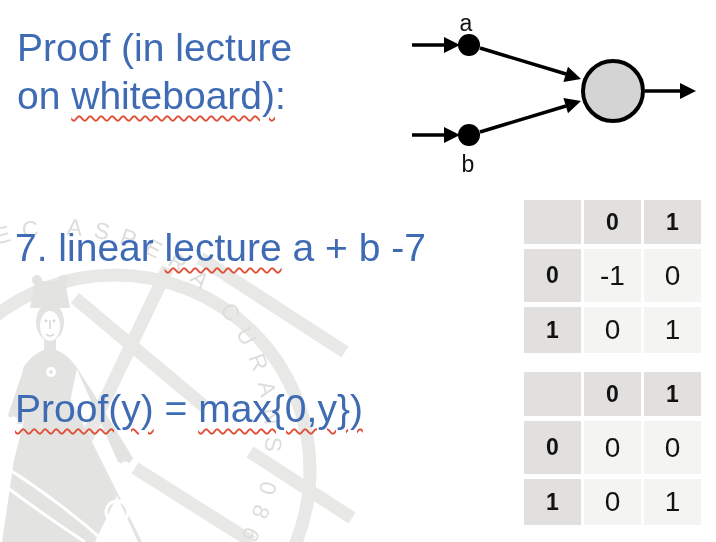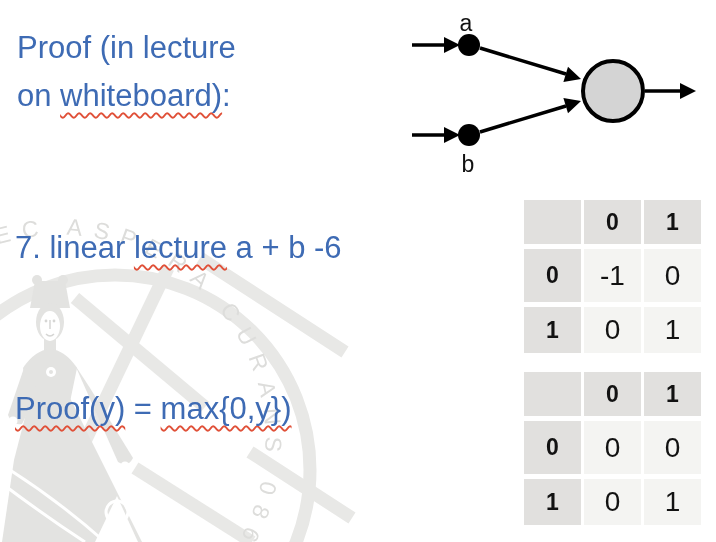--- a/index.html
+++ b/index.html
@@ -7,21 +7,21 @@
     position:relative;
     width:716px;height:542px;
     overflow:hidden;
     background:#ffffff;
     font-family:"Liberation Sans", sans-serif;
   }
   
   .bluetext{
     position:absolute;
     color:#3e6bb4;
-    font-size:31px;
+    font-size:39px;
     letter-spacing:0;
     white-space:nowrap;
   }
   .title{left:17px;top:24px;line-height:48px;}
   .item1{left:15px;top:230px;line-height:36px;}
   .item2{left:15px;top:384px;line-height:50px;}
   .sq{
     text-decoration-line:underline;
     text-decoration-style:wavy;
     text-decoration-color:#e05038;
@@ -113,21 +113,21 @@
     <polygon points="280,83 296,91 280,99" fill="#000"></polygon>
     <text x="68" y="172" font-size="23" fill="#111111" text-anchor="middle" font-family="Liberation Sans, sans-serif">b</text>
   </svg>
 
   <div class="bluetext title">
     <div><span>Proof (in lecture</span></div>
     <div><span>on </span><span class="sq">whiteboard)</span><span>:</span></div>
   </div>
 
   <div class="bluetext item1">
-    <span>7. linear </span><span class="sq">lecture</span><span> a + b -6</span>
+    <span>7. linear </span><span class="sq">lecture</span><span> a + b -7</span>
   </div>
 
   <div class="bluetext item2">
     <div><span class="sq">Proof(y)</span><span> = </span><span class="sq">max{0,y})</span></div>
   </div>
 
   <div class="tt tt1">
     <div class="hc"></div>
     <div class="hc">0</div>
     <div class="hc">1</div>

